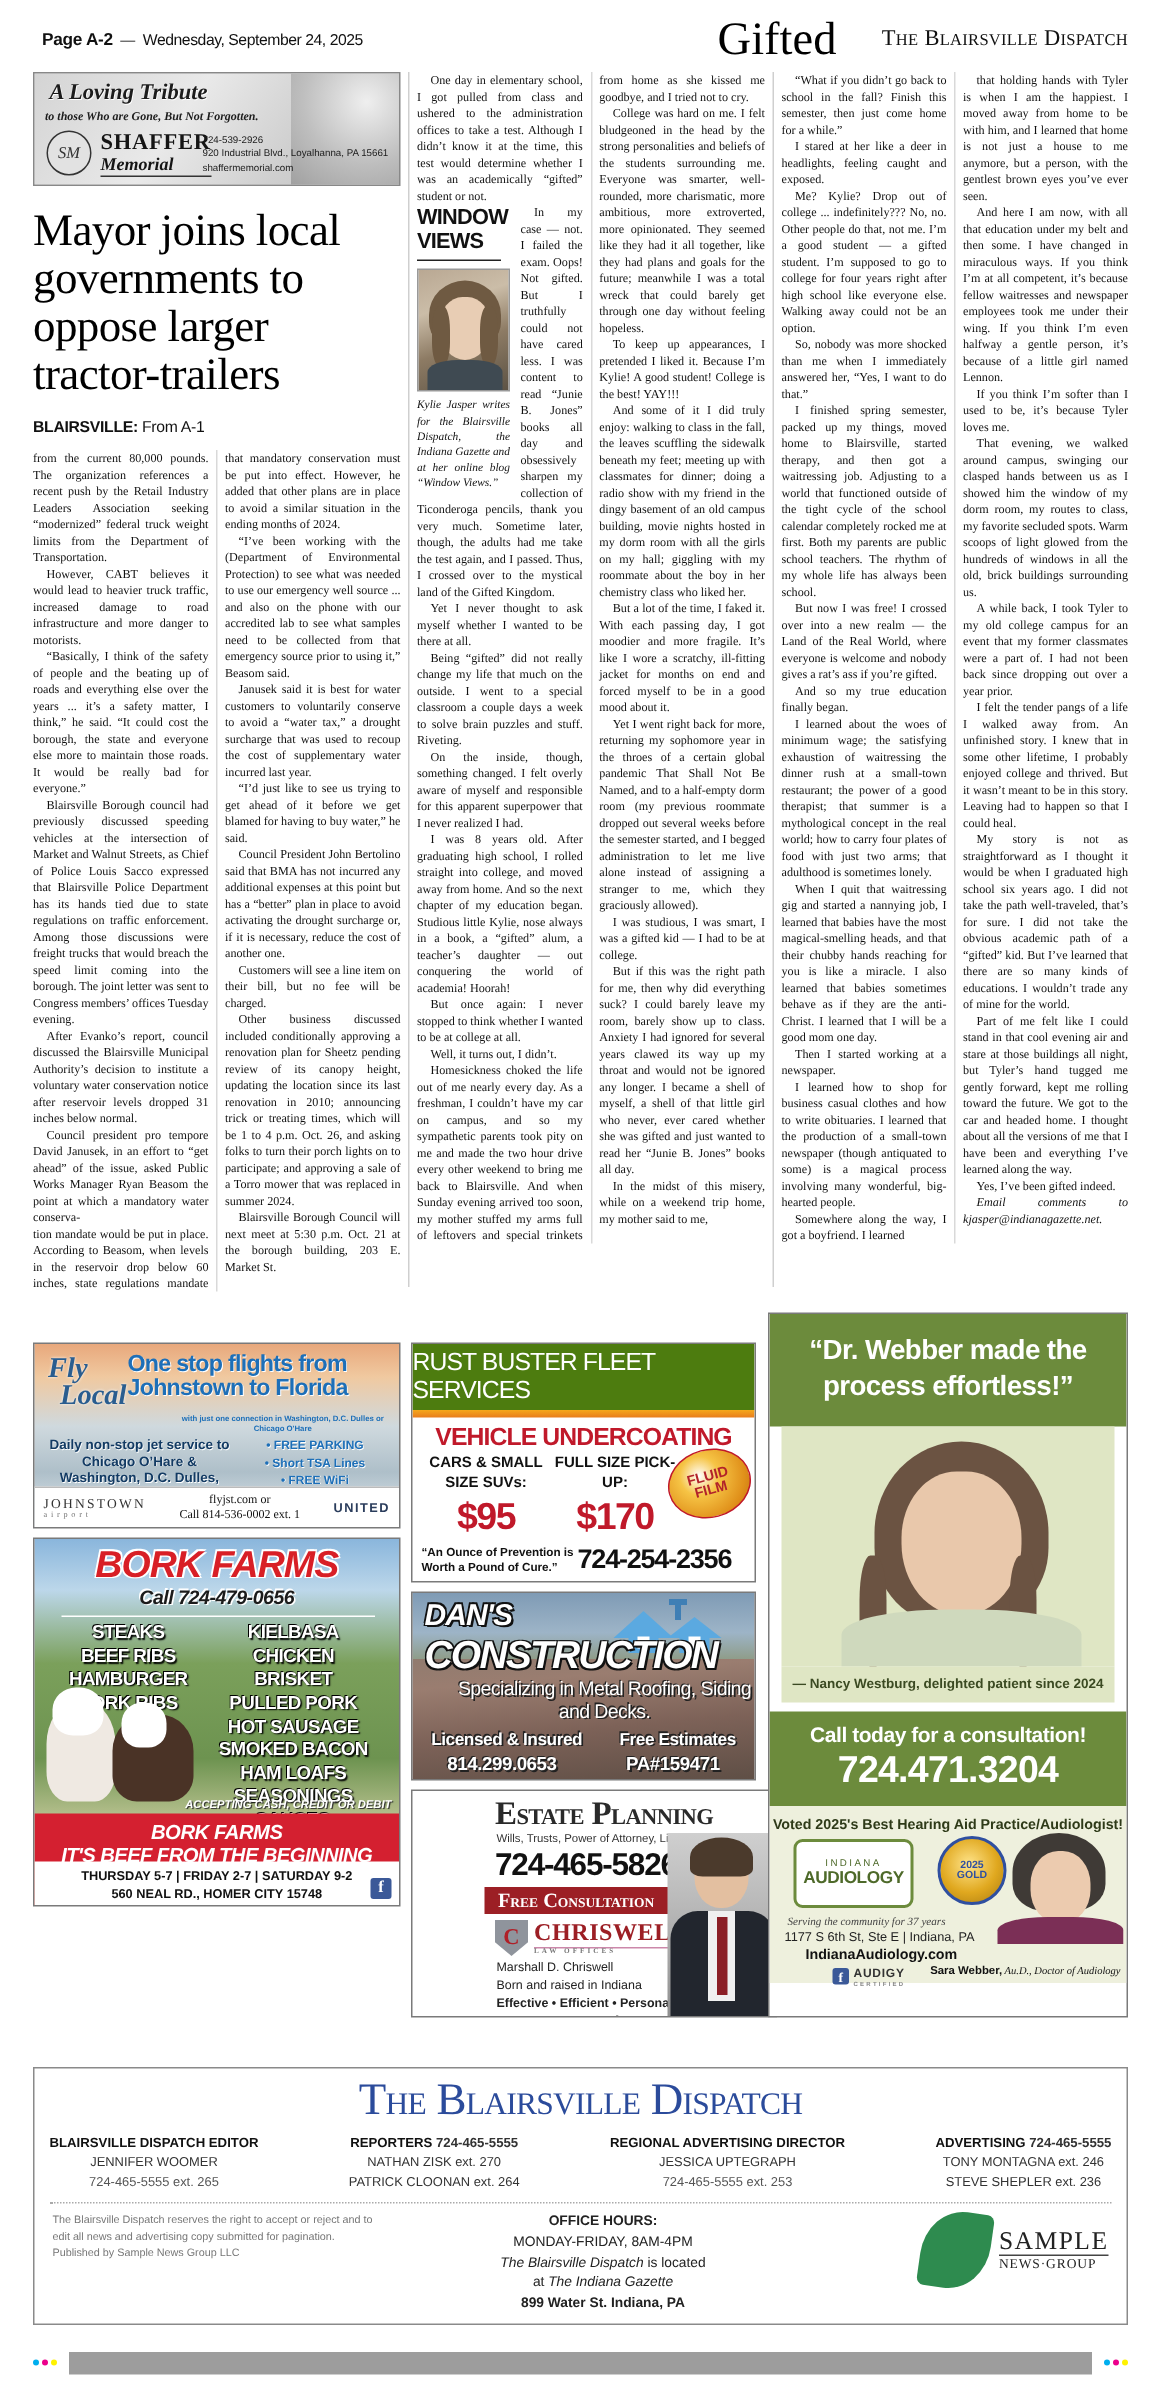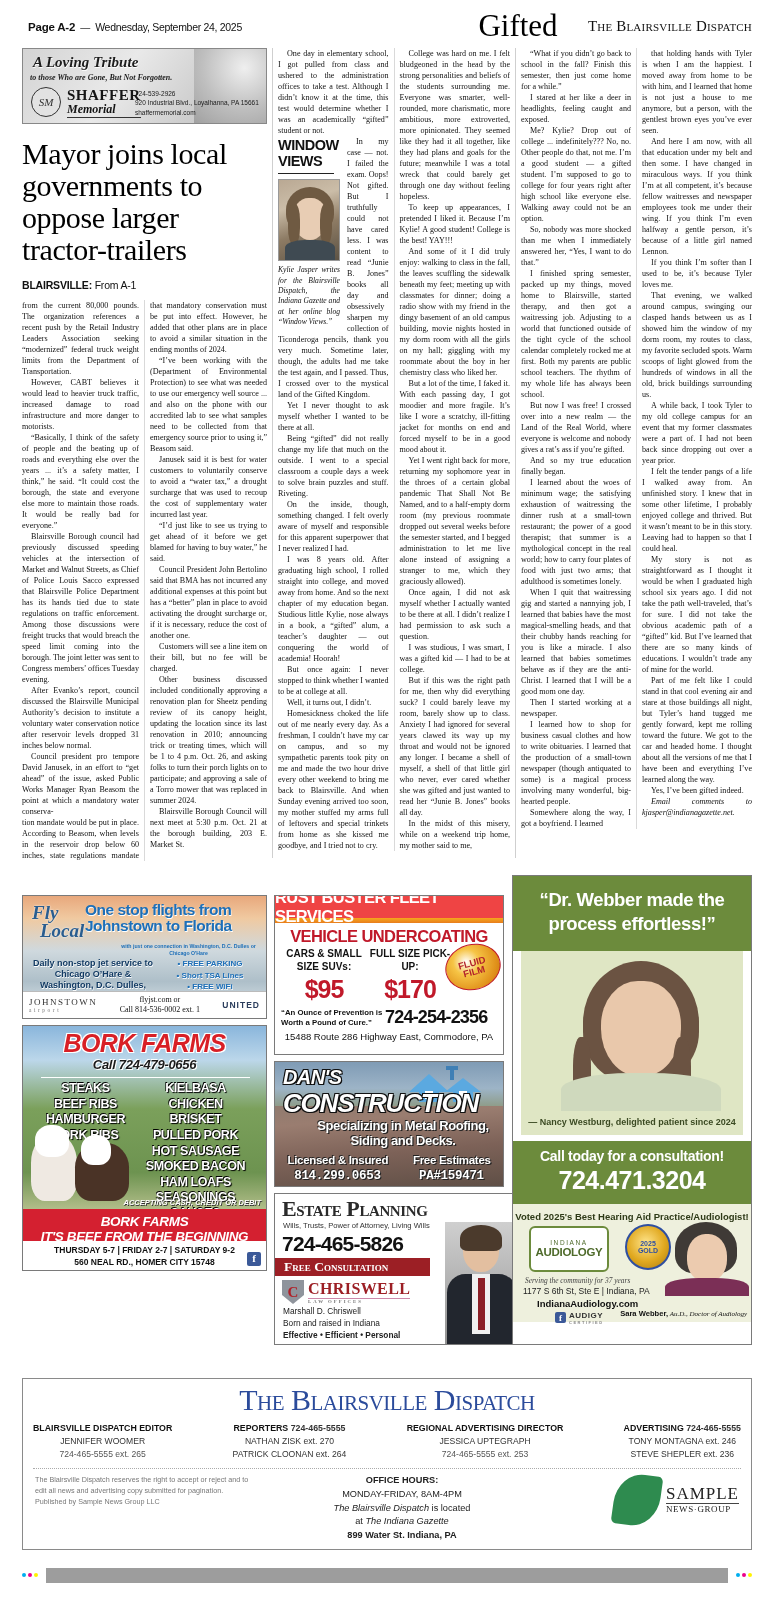--- a/index.html
+++ b/index.html
@@ -203,22 +203,22 @@
     font-weight:bold; font-size:13.5px; letter-spacing:-0.4px; }
   .bork-white { position:absolute; left:0; bottom:0; width:100%; height:29px; background:#fff; color:#111;
     font-family:"Liberation Sans", sans-serif; font-weight:bold; font-size:8.5px; text-align:center;
     padding-top:3px; line-height:1.45; }
   .fb-sq { position:absolute; right:5px; bottom:4px; width:14px; height:14px; background:#3b5998;
     color:#fff; font-family:"Liberation Serif", serif; font-weight:bold; font-size:11px;
     display:flex; align-items:center; justify-content:center; border-radius:2px; }
 
   
   .ad-rust { left:252px; top:0; width:230px; height:160px; background:#fff; }
-  .rust-band { height:22px; background:#ef4444; color:#fff; display:flex; align-items:center; justify-content:center;
-    font-family:"Liberation Sans", sans-serif; font-weight:bold; font-size:16.5px; letter-spacing:-0.6px;}
+  .rust-band { height:44px; background:#4d7c0f; color:#fff; display:flex; align-items:center; justify-content:center;
+    font-family:"Liberation Sans", sans-serif; font-weight:normal; font-size:16.5px; letter-spacing:-0.6px;}
   .rust-stripe { height:5px; background:linear-gradient(180deg,#f5a81c,#e87d1e); }
   .rust-uc { text-align:center; font-family:"Liberation Sans", sans-serif; font-weight:bold;
     font-size:16.5px; color:#c0192a; margin-top:4px; letter-spacing:-0.6px; }
   .rust-grid { display:flex; margin-top:2px; padding:0 6px; position:relative; }
   .rust-cell { width:86px; text-align:center; font-family:"Liberation Sans", sans-serif; font-weight:bold; font-size:10px; line-height:1.25; }
   .rust-price { font-size:25px; color:#c0192a; letter-spacing:-1px; margin-top:1px; }
   .fluid-badge { position:absolute; right:2px; top:-4px; width:56px; height:46px; border-radius:50%;
     background:radial-gradient(circle at 40% 35%, #fff 0%, #f6c445 30%, #e0901a 70%, #b8670f 100%);
     border:1.5px solid #c0192a; transform:rotate(-15deg);
     font-family:"Liberation Sans", sans-serif; font-weight:bold; font-size:9.5px; color:#b2222a;
@@ -234,31 +234,31 @@
   .dan-sky { position:absolute; left:0; top:0; width:100%; height:44px;
     background:linear-gradient(180deg,#7f9bb5 0%, #9db4c7 60%, #8f9d8a 100%); }
   .dan-house { position:absolute; right:14px; top:4px; width:84px; height:40px; }
   .dan-name { position:absolute; left:8px; top:4px; font-family:"Liberation Sans", sans-serif;
     font-weight:bold; font-style:italic; font-size:20px; color:#fff; letter-spacing:-0.6px;
     text-shadow:1.4px 1.4px 0 #111,-1px -1px 0 #111, 1px -1px 0 #111, -1px 1px 0 #111;}
   .dan-name2 { position:absolute; left:8px; top:26px; font-family:"Liberation Sans", sans-serif;
     font-weight:bold; font-style:italic; font-size:26px; color:#fff; letter-spacing:-1.2px;
     text-shadow:1.4px 1.4px 0 #111,-1px -1px 0 #111, 1px -1px 0 #111, -1px 1px 0 #111;}
   .dan-spec { position:absolute; left:0; top:56px; width:100%; text-align:center;
-    font-family:"Liberation Sans", sans-serif; font-weight:bold; font-size:13px; color:#fff;
+    font-family:"Liberation Sans", sans-serif; font-weight:normal; font-size:13px; color:#fff;
     line-height:1.18; text-shadow:1.2px 1.2px 0 #222,-0.8px -0.8px 0 #222; letter-spacing:-0.4px;padding-left:28px;}
   .dan-row { position:absolute; left:0; bottom:20px; width:100%; display:flex; justify-content:space-around;
     font-family:"Liberation Sans", sans-serif; font-weight:bold; font-size:11.5px; color:#fff;
     text-shadow:1.2px 1.2px 0 #222,-0.8px -0.8px 0 #222; letter-spacing:-0.3px;}
   .dan-row2 { position:absolute; left:0; bottom:3px; width:100%; display:flex; justify-content:space-around;
-    font-family:Liberation Mono, monospace; font-weight:bold; font-size:12.5px; color:#fff;
+    font-family:Liberation Sans, sans-serif; font-weight:bold; font-size:12.5px; color:#fff;
     text-shadow:1.2px 1.2px 0 #222,-0.8px -0.8px 0 #222; letter-spacing:-0.3px;}
 
   
-  .ad-estate { left:252px; top:298px; width:244px; height:152px; background:#fff; }
+  .ad-estate { left:252px; top:298px; width:244px; height:152px; background:#fff;padding-left:48px; }
   .est-head { font-family:"Liberation Serif", serif; font-variant:small-caps; font-weight:bold;
     font-size:22px; color:#2a2a2a; padding:2px 0 0 7px; letter-spacing:-0.4px;}
   .est-sub { font-family:"Liberation Sans", sans-serif; font-size:7.6px; padding-left:8px; color:#333; margin-top:-1px;}
   .est-tel { font-family:"Liberation Sans", sans-serif; font-weight:bold; font-size:21px;
     padding-left:7px; letter-spacing:-0.8px; margin-top:2px; }
   .est-free { background:#9c1f25; color:#fff; font-family:"Liberation Serif", serif;
     font-variant:small-caps; font-weight:bold; font-size:13.5px; padding:1px 0 1px 9px; margin-top:2px; width:155px;}
   .est-brandrow { display:flex; align-items:center; gap:4px; padding:4px 0 0 7px; }
   .est-shield { width:22px; height:24px; background:#8f949c; clip-path:polygon(0 0,100% 0,100% 62%,50% 100%,0 62%);
     display:flex; align-items:center; justify-content:center; color:#b01f27;
@@ -434,21 +434,20 @@
         <p>On the inside, though, something changed. I felt overly aware of myself and responsible for this apparent superpower that I never realized I had.</p>
         <p>I was 8 years old. After graduating high school, I rolled straight into college, and moved away from home. And so the next chapter of my education began. Studious little Kylie, nose always in a book, a “gifted” alum, a teacher’s daughter — out conquering the world of academia! Hoorah!</p>
         <p>But once again: I never stopped to think whether I wanted to be at college at all.</p>
         <p>Well, it turns out, I didn’t.</p>
         <p>Homesickness choked the life out of me nearly every day. As a freshman, I couldn’t have my car on campus, and so my sympathetic parents took pity on me and made the two hour drive every other weekend to bring me back to Blairsville. And when Sunday evening arrived too soon, my mother stuffed my arms full of leftovers and special trinkets from home as she kissed me goodbye, and I tried not to cry.</p>
         <p>College was hard on me. I felt bludgeoned in the head by the strong personalities and beliefs of the students surrounding me. Everyone was smarter, well-rounded, more charismatic, more ambitious, more extroverted, more opinionated. They seemed like they had it all together, like they had plans and goals for the future; meanwhile I was a total wreck that could barely get through one day without feeling hopeless.</p>
         <p>To keep up appearances, I pretended I liked it. Because I’m Kylie! A good student! College is the best! YAY!!!</p>
         <p>And some of it I did truly enjoy: walking to class in the fall, the leaves scuffling the sidewalk beneath my feet; meeting up with classmates for dinner; doing a radio show with my friend in the dingy basement of an old campus building, movie nights hosted in my dorm room with all the girls on my hall; giggling with my roommate about the boy in her chemistry class who liked her.</p>
         <p>But a lot of the time, I faked it. With each passing day, I got moodier and more fragile. It’s like I wore a scratchy, ill-fitting jacket for months on end and forced myself to be in a good mood about it.</p>
         <p>Yet I went right back for more, returning my sophomore year in the throes of a certain global pandemic That Shall Not Be Named, and to a half-empty dorm room (my previous roommate dropped out several weeks before the semester started, and I begged administration to let me live alone instead of assigning a stranger to me, which they graciously allowed).</p>
-        <p>Once again, I did not ask myself whether I actually wanted to be there at all. I didn’t realize I had permission to ask such a question.</p>
         <p>I was studious, I was smart, I was a gifted kid — I had to be at college.</p>
         <p>But if this was the right path for me, then why did everything suck? I could barely leave my room, barely show up to class. Anxiety I had ignored for several years clawed its way up my throat and would not be ignored any longer. I became a shell of myself, a shell of that little girl who never, ever cared whether she was gifted and just wanted to read her “Junie B. Jones” books all day.</p>
         <p>In the midst of this misery, while on a weekend trip home, my mother said to me,</p>
       </div>
     </div>
 
     <div class="rightcol">
       <div class="right-body">
         <p class="noind">“What if you didn’t go back to school in the fall? Finish this semester, then just come home for a while.”</p>
         <p>I stared at her like a deer in headlights, feeling caught and exposed.</p>

